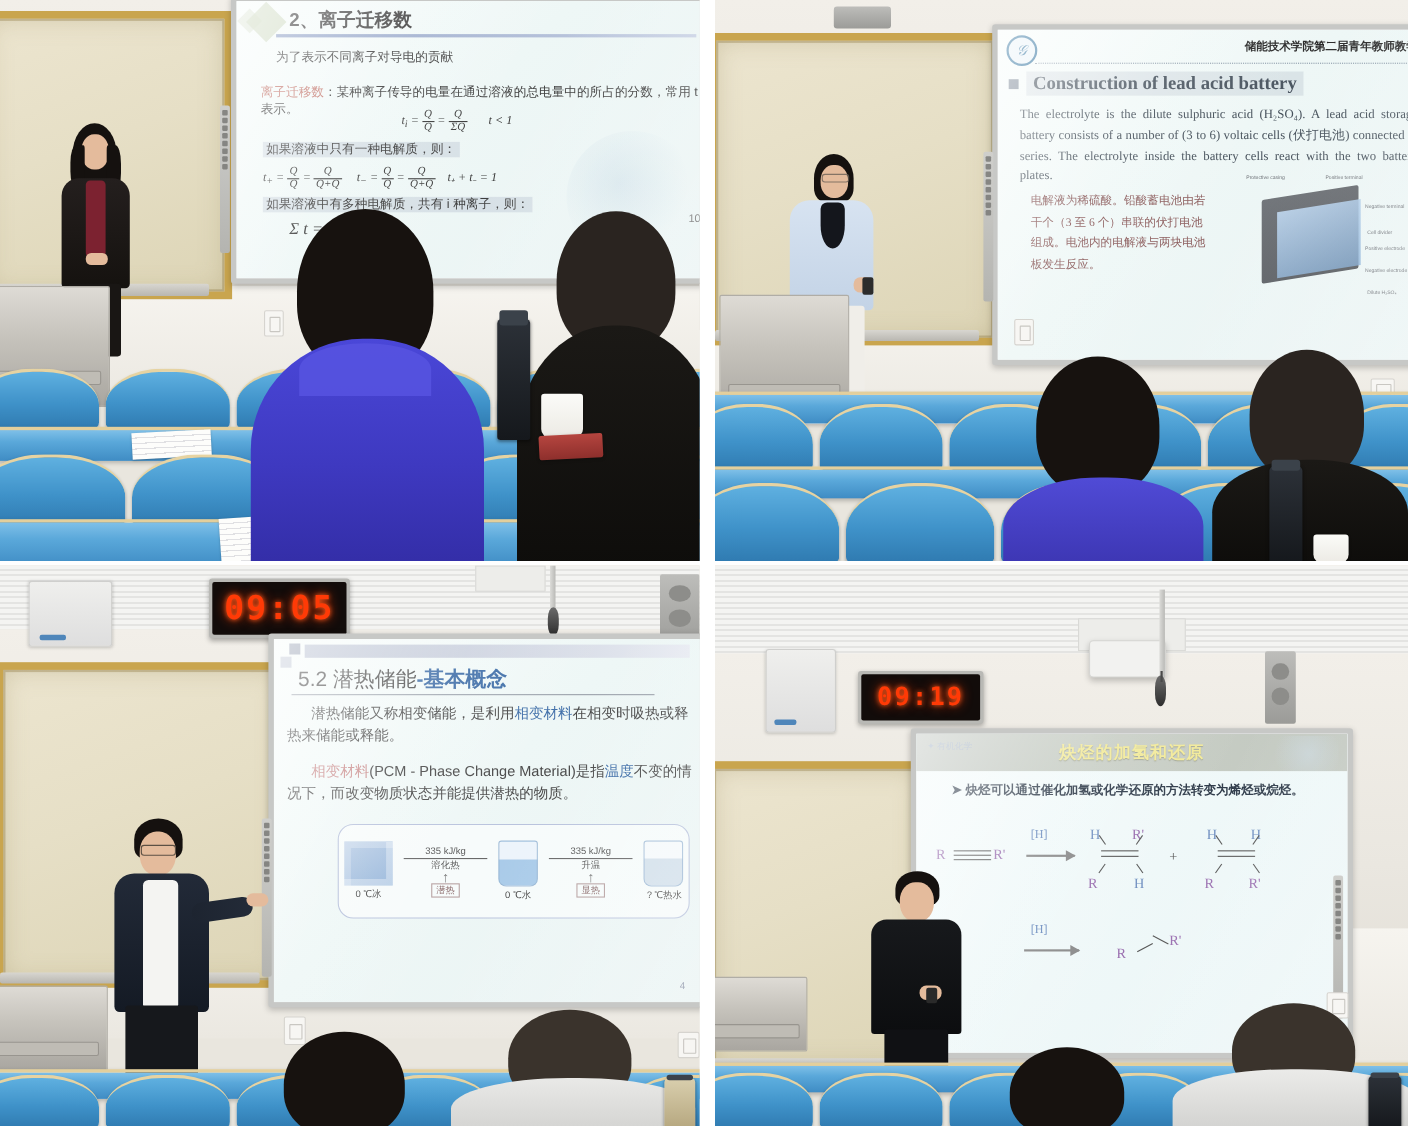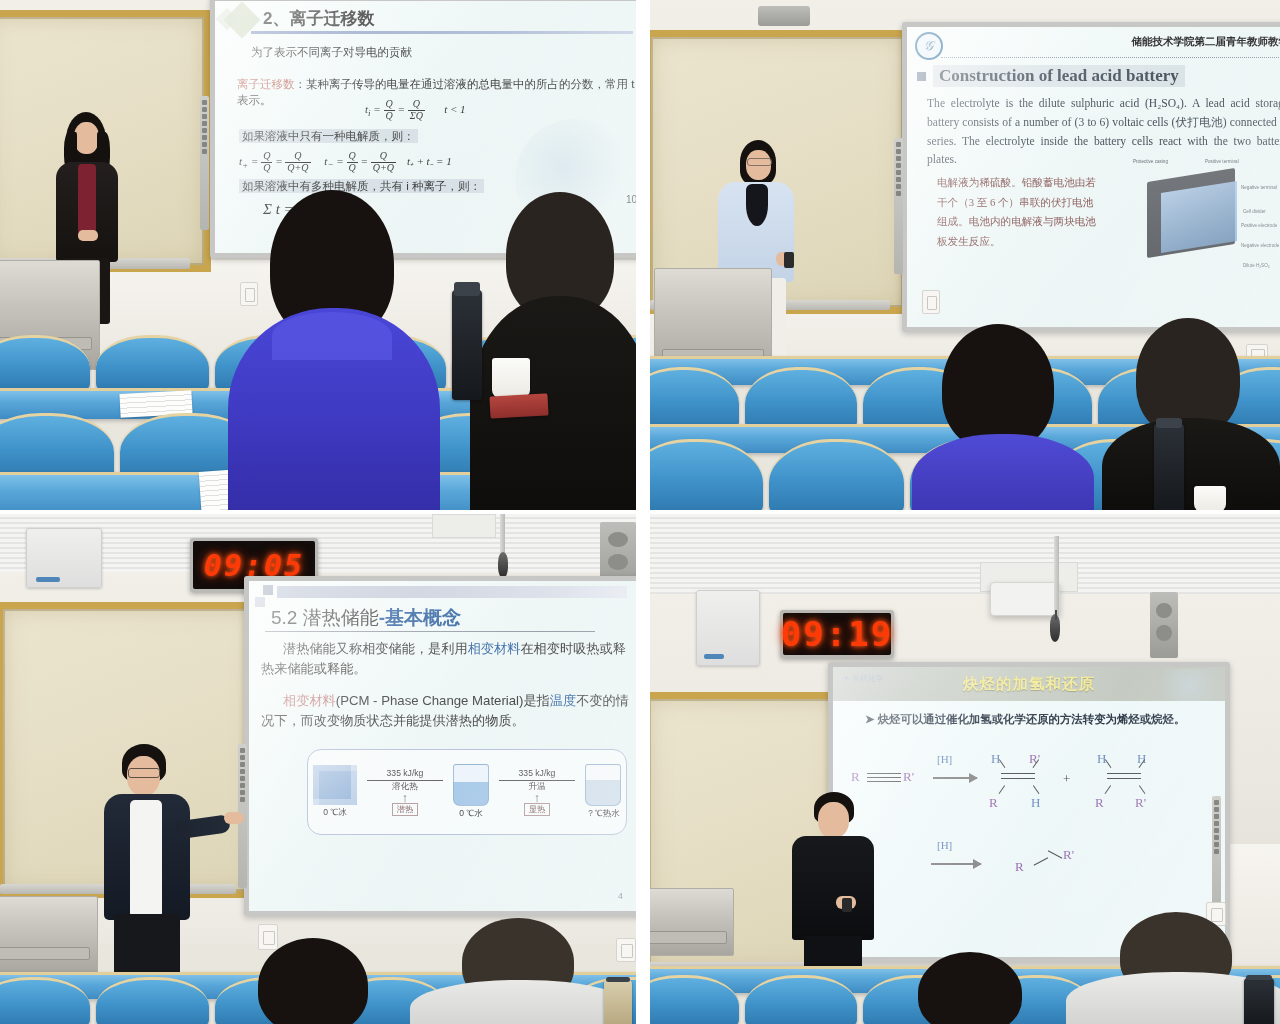--- a/index.html
+++ b/index.html
@@ -409,21 +409,21 @@
       <div class="grillband"></div>
     </div>
     <div class="speaker-dark" style="left:600px;top:8px;width:36px;height:70px;">
       <i style="top:14%;height:22%;"></i>
       <i style="top:46%;height:22%;"></i>
     </div>
     <div class="proj-plate" style="left:432px;top:0;width:62px;height:22px;"></div>
     <div class="proj-pole" style="left:500px;top:0;height:40px;"></div>
     <div class="mic" style="left:498px;top:38px;height:26px;"></div>
 
-    <div class="clock" style="left:190px;top:24px;width:122px;height:48px;font-style:italic;">
+    <div class="clock" style="left:190px;top:12px;width:122px;height:48px;">
       <div class="face">
         <span class="digits" style="font-size:30px;">09:05</span>
       </div>
     </div>
 
     <div class="board" style="left:-4px;top:88px;width:252px;height:282px;"></div>
     <div class="board-tray" style="left:0;top:370px;width:236px;height:10px;"></div>
 
     <div class="screen-frame" style="left:244px;top:62px;width:392px;height:330px;">
       <div class="screen">
@@ -541,21 +541,21 @@
       <i style="top:50%;height:24%;"></i>
     </div>
     <div class="proj-plate" style="left:330px;top:48px;width:96px;height:28px;"></div>
     <div class="projector" style="left:340px;top:68px;width:68px;height:32px;"></div>
     <div class="proj-pole" style="left:404px;top:22px;height:80px;"></div>
     <div class="mic" style="left:400px;top:100px;height:28px;"></div>
     <div class="mic-wire" style="left:405px;top:96px;height:10px;"></div>
 
     <div class="clock" style="left:130px;top:96px;width:108px;height:42px;">
       <div class="face">
-        <span class="digits" style="font-size:34px;">09:19</span>
+        <span class="digits" style="font-size:23px;">09:19</span>
       </div>
     </div>
 
     <div class="board" style="left:-8px;top:178px;width:186px;height:270px;"></div>
     <div class="board-tray" style="left:-4px;top:448px;width:176px;height:10px;"></div>
 
     <div class="screen-frame" style="left:178px;top:148px;width:392px;height:290px;">
       <div class="screen">
         <div class="slide" style="background:linear-gradient(135deg,#f4fbfb,#eaf5f6);">
           <div class="s4-band">

